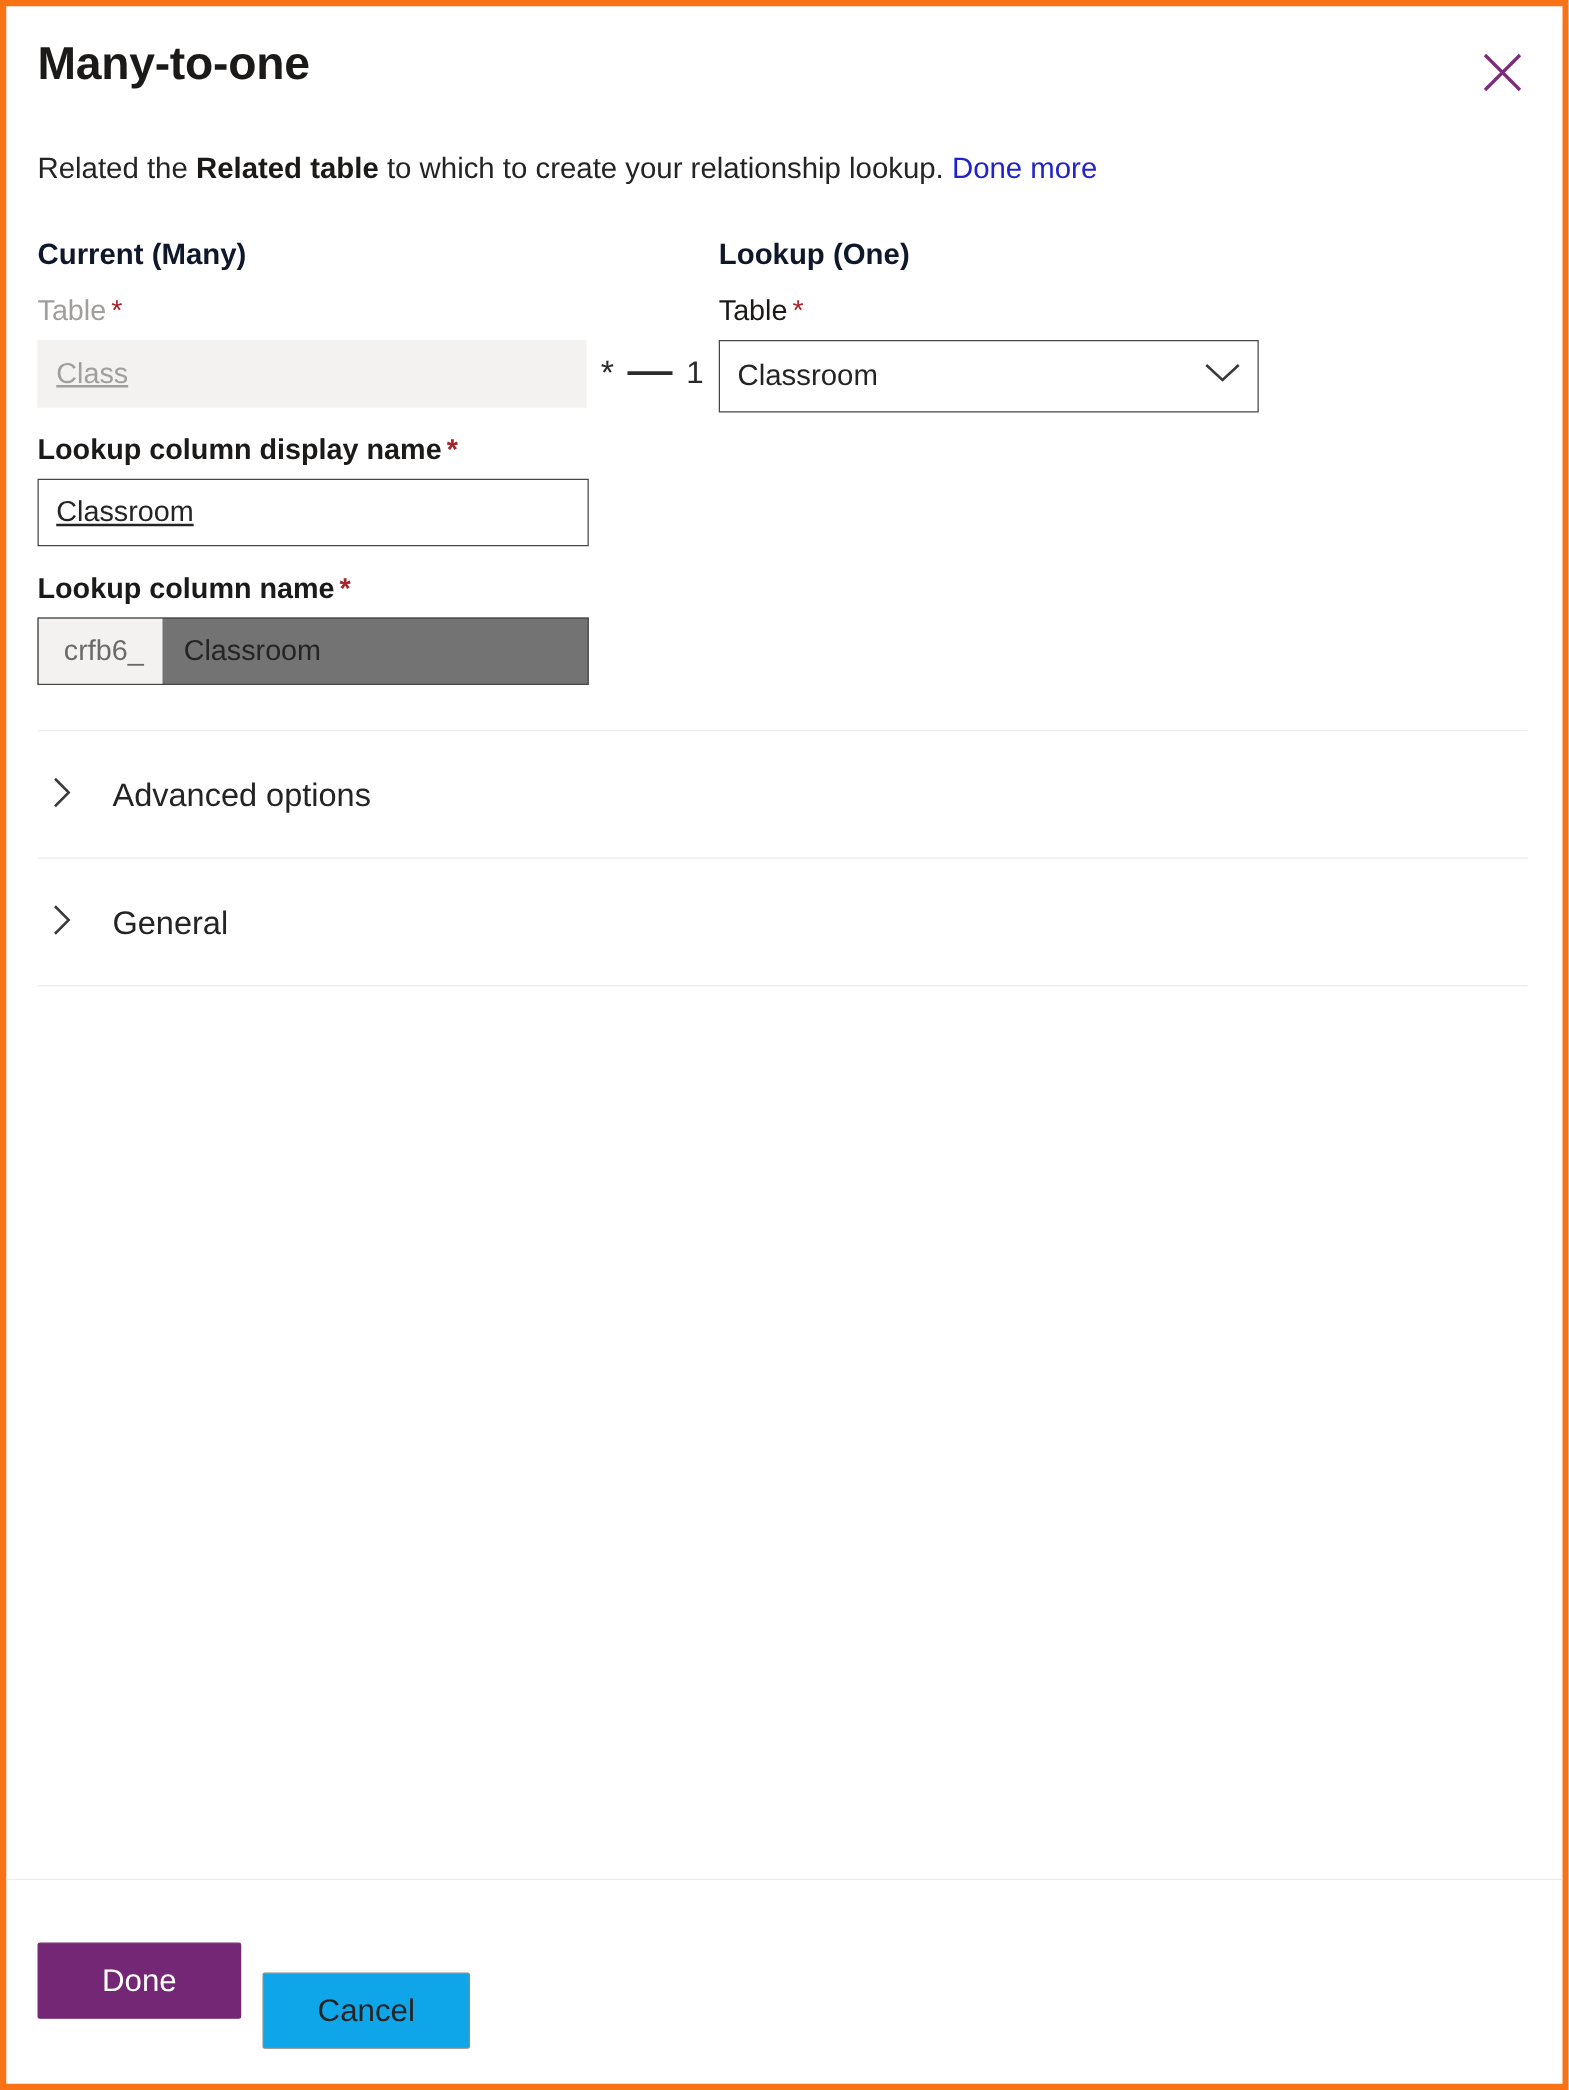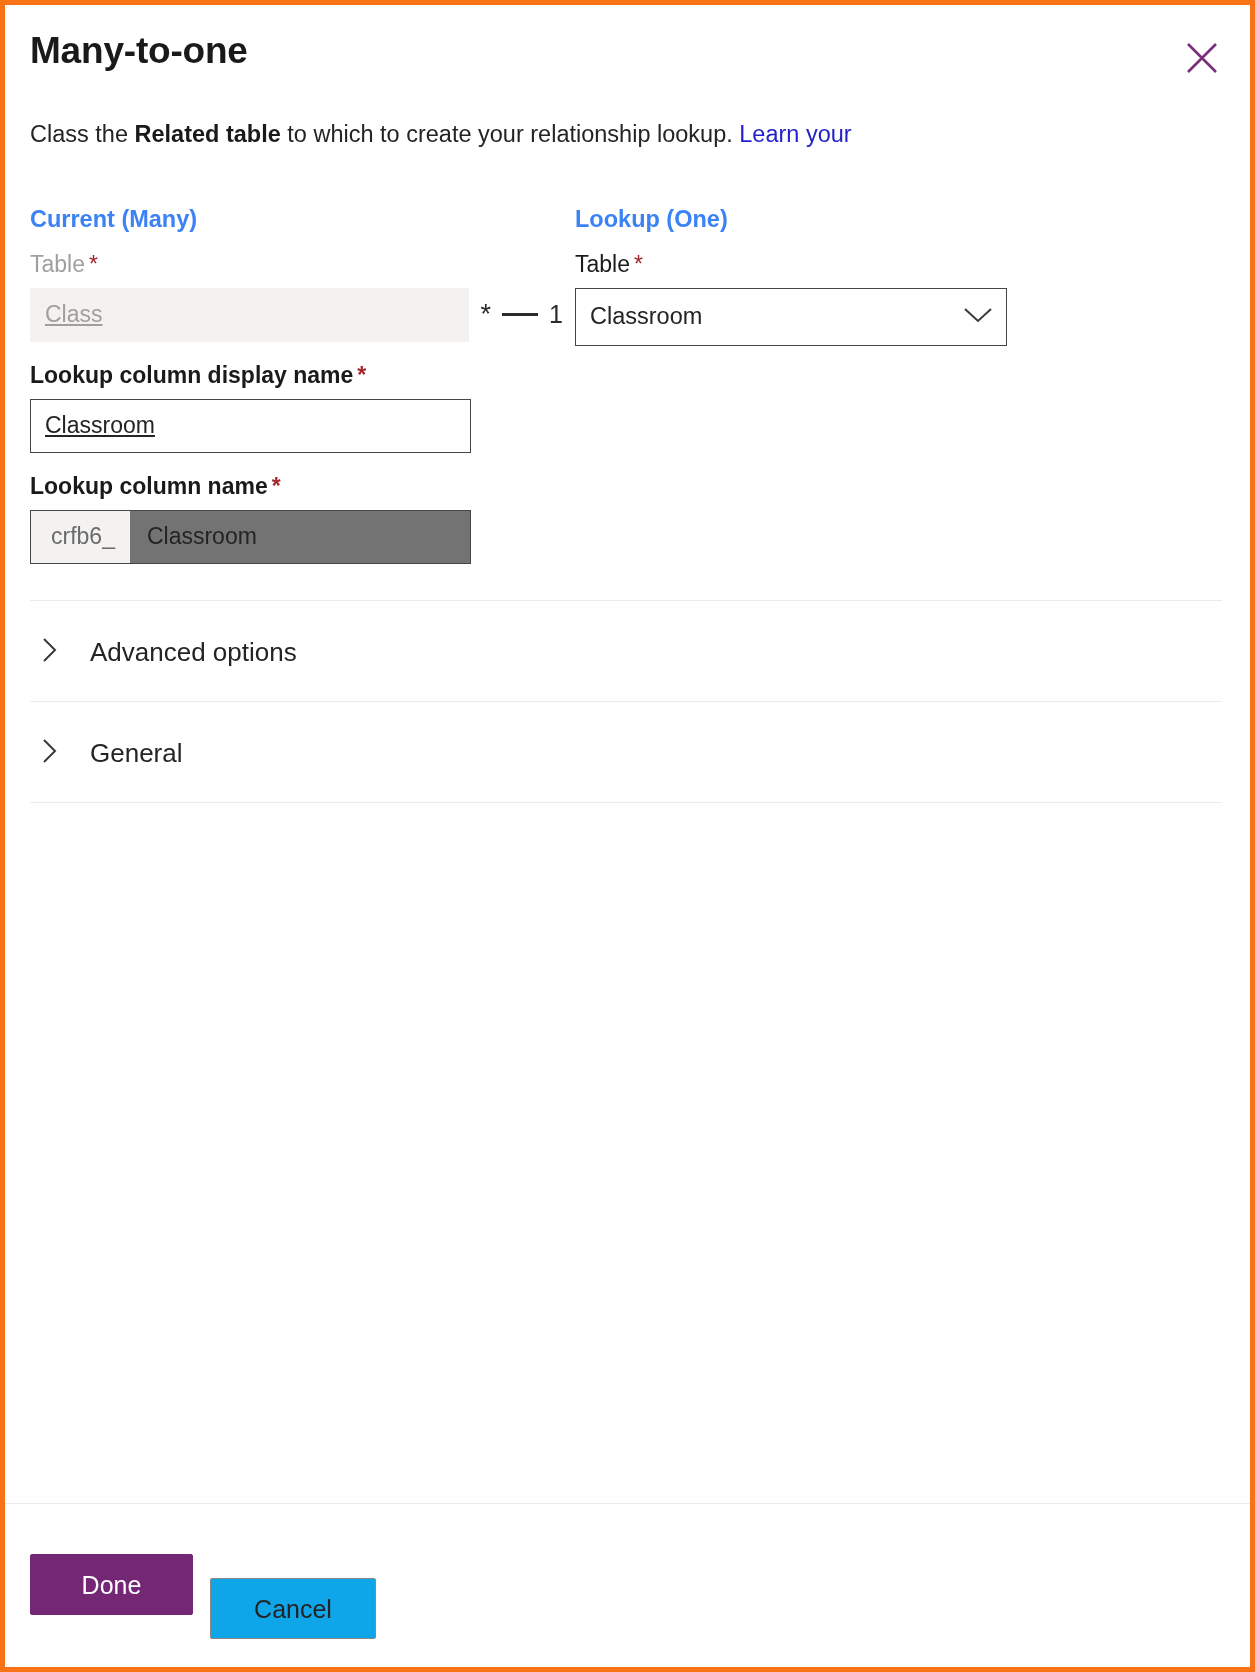--- a/index.html
+++ b/index.html
@@ -79,22 +79,22 @@
     display: flex;
     margin-top: 42px;
     align-items: flex-start;
   }
   .col-left { width: 545px; flex: 0 0 auto; }
   .col-right { flex: 1 1 auto; }
 
   .col-heading {
     font-size: 23.5px;
     font-weight: bold;
-    color: #3b82f6;
-    margin: 16px 0 21px 0;
+    color: #0f172a;
+    margin: 0 0 21px 0;
     line-height: 1;
   }
   .field-label {
     font-size: 23px;
     color: #1b1a19;
     margin: 0 0 12px 0;
     line-height: 1;
   }
   .field-label.disabled { color: #a19f9d; }
   .req { color: #a4262c; margin-left: 4px; }
@@ -259,21 +259,21 @@
     <button class="close-btn">
       <span>
         <svg width="34" height="34" viewBox="0 0 34 34" aria-hidden="true">
           <path d="M3 3 L31 31 M31 3 L3 31" stroke="#7a2d7a" stroke-width="2.6" fill="none"></path>
         </svg>
       </span>
     </button>
   </div>
 
   <p class="subtitle">
-    <span>Class the </span><b>Related table</b><span> to which to create your relationship lookup. </span><a class="link">Learn your</a>
+    <span>Related the </span><b>Related table</b><span> to which to create your relationship lookup. </span><a class="link">Done more</a>
   </p>
 
   <div class="body">
 
     <div class="columns">
 
       <div class="col-left">
         <div class="col-heading">Current (Many)</div>
         <div class="field-label disabled">
           <span>Table</span><span class="req">*</span>

